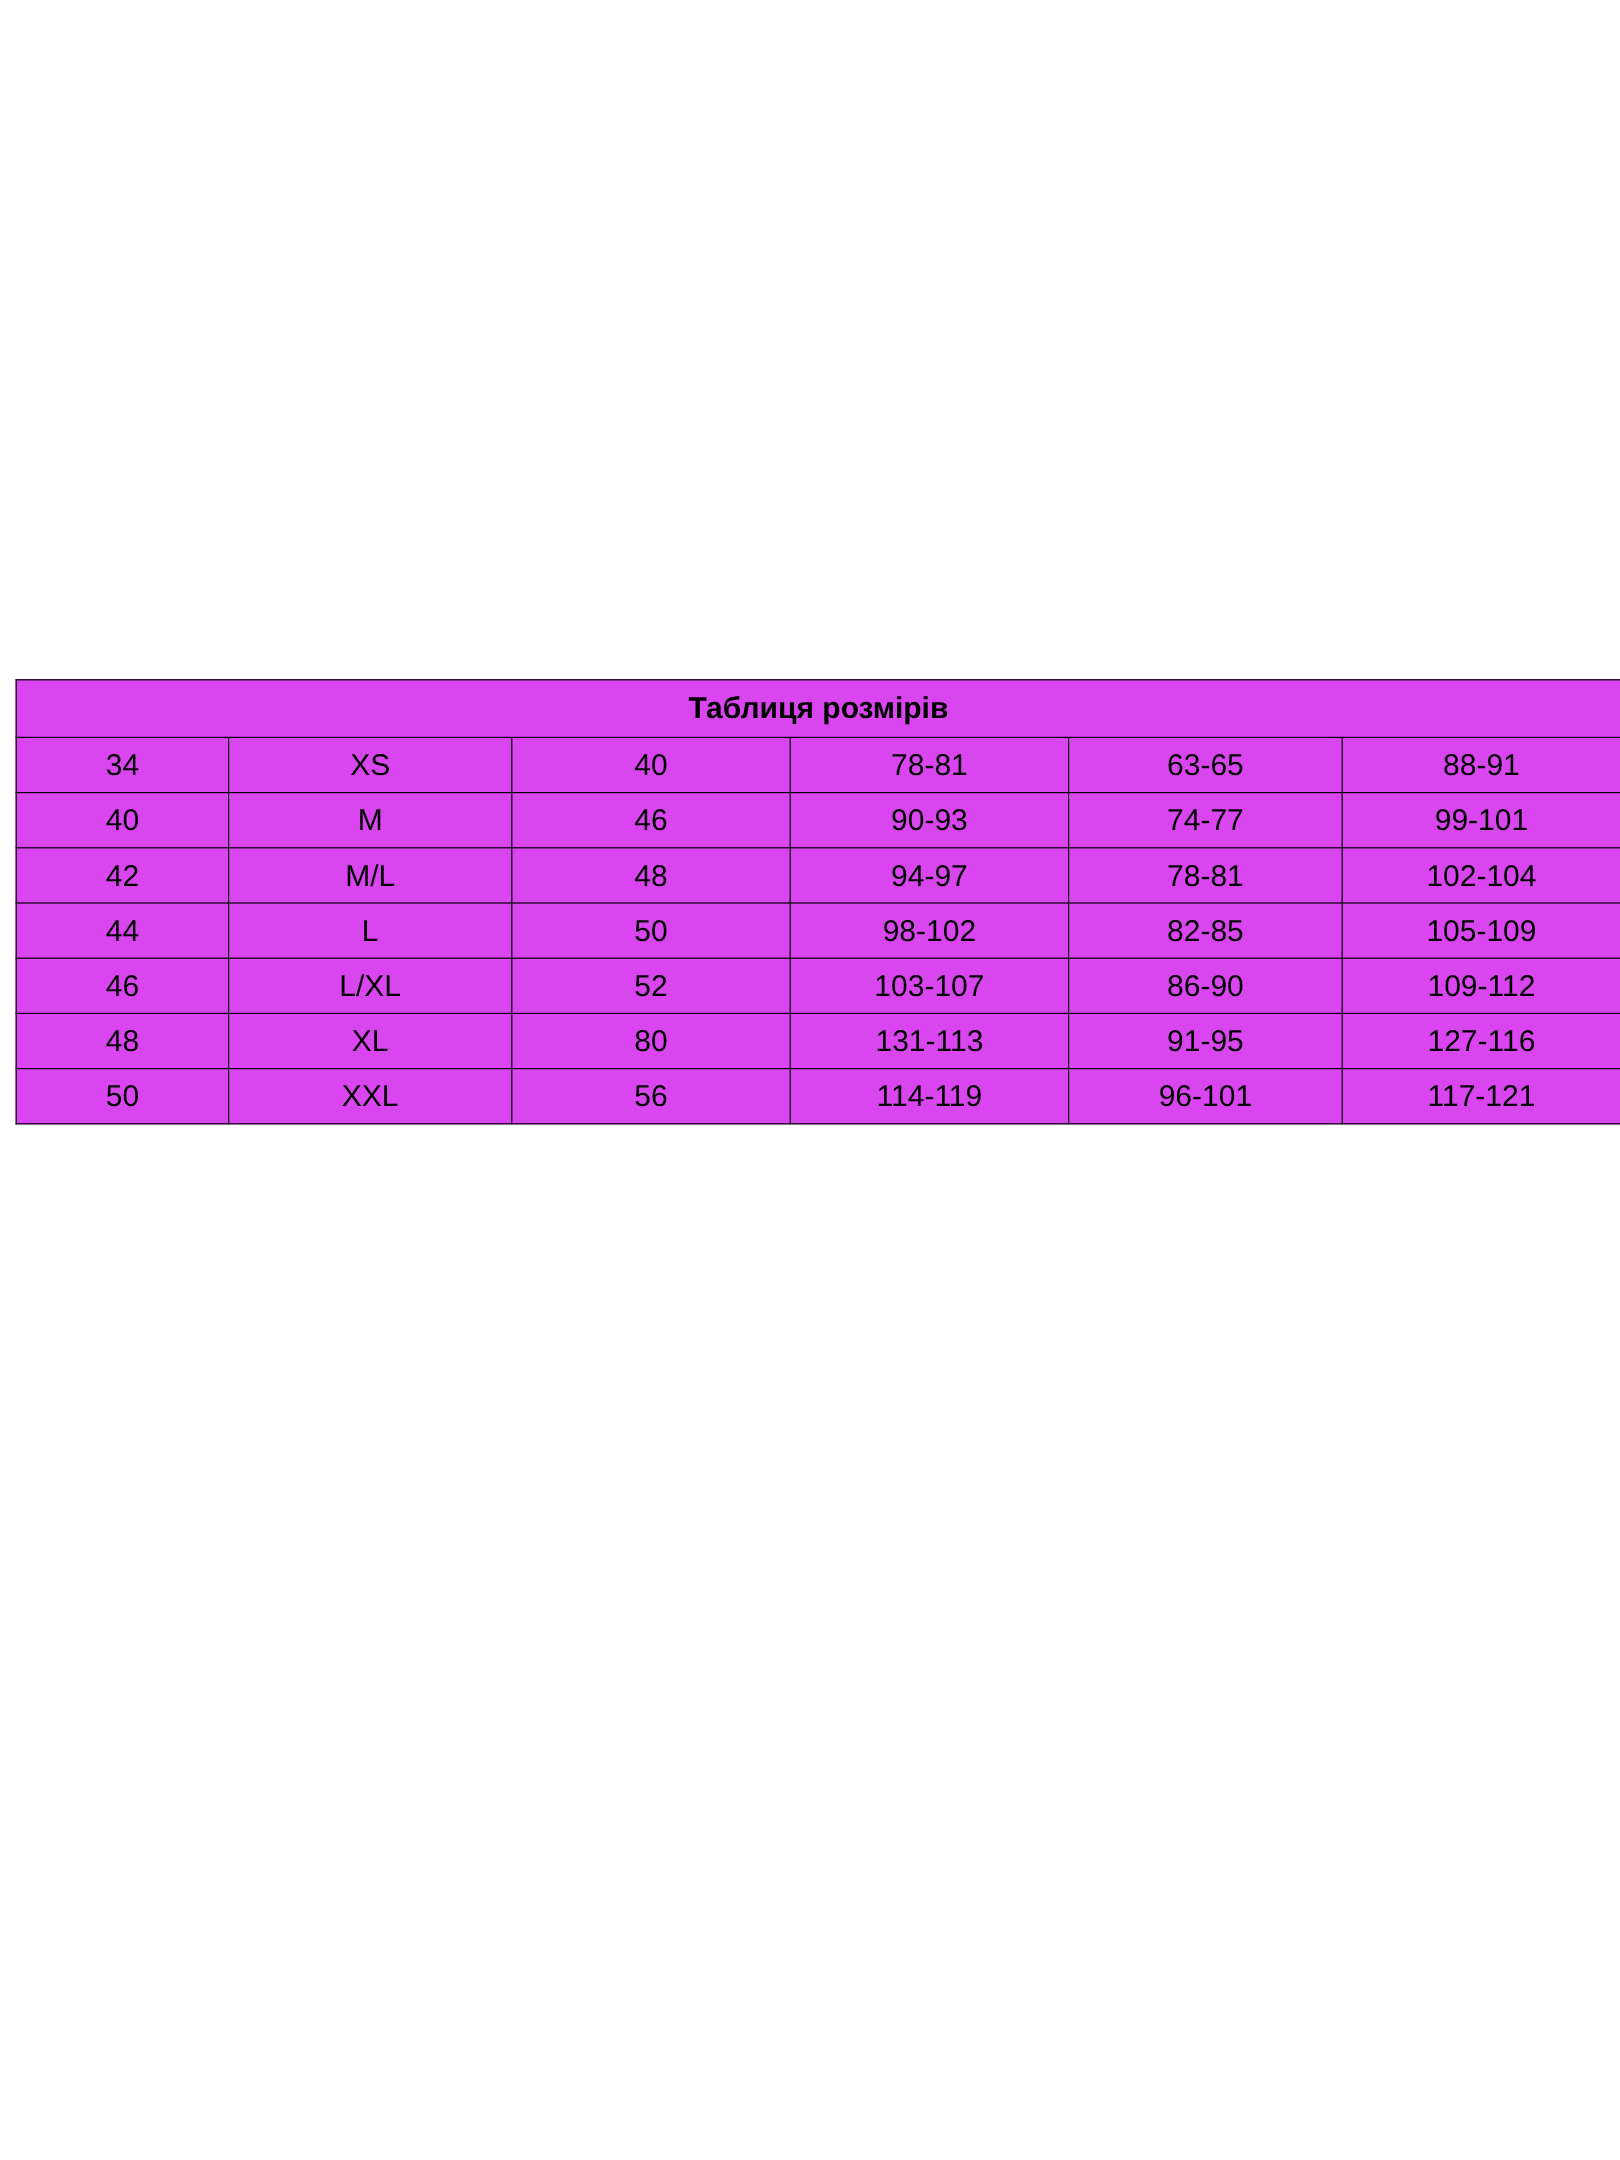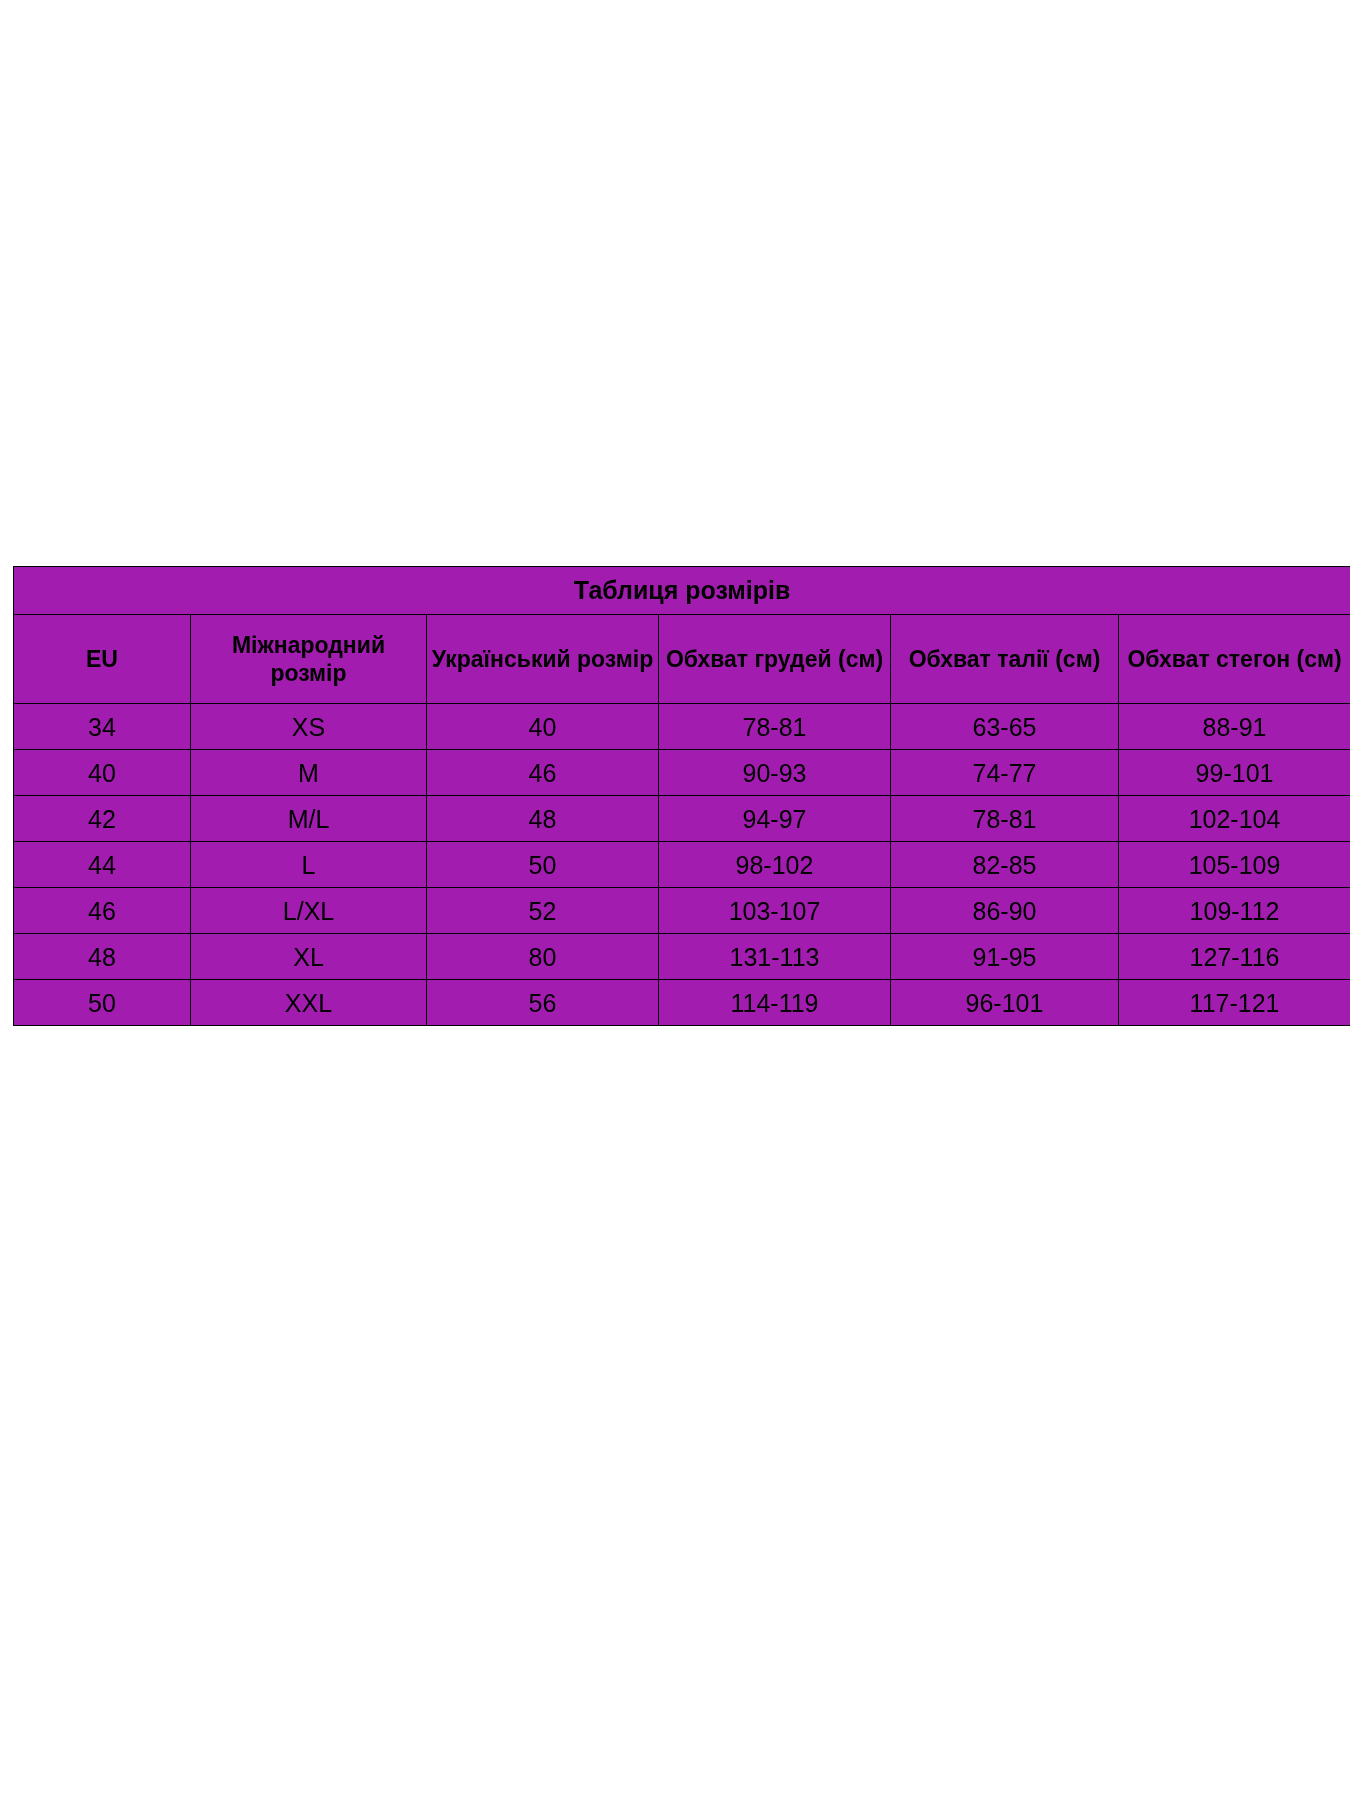--- a/index.html
+++ b/index.html
@@ -29,21 +29,21 @@
     position: absolute;
     left: 13px;
     top: 566px;
     width: 1337px;
   }
 
   table.size-table {
     border-collapse: collapse;
     width: 1337px;
     table-layout: fixed;
-    background: #a21caf;
+    background: #d946ef;
   }
 
   table.size-table td,
   table.size-table th {
     border: 1px solid #000000;
     padding: 0;
     vertical-align: middle;
   }
 
   
@@ -99,28 +99,20 @@
           <col class="c1">
           <col class="c2">
           <col class="c3">
           <col class="c4">
           <col class="c5">
       </colgroup>
       <tbody>
         <tr>
           <td class="title-cell" colspan="6">Таблиця розмірів</td>
         </tr>
-        <tr>
-          <td class="head-cell">EU</td>
-          <td class="head-cell">Міжнародний розмір</td>
-          <td class="head-cell">Український розмір</td>
-          <td class="head-cell">Обхват грудей (см)</td>
-          <td class="head-cell">Обхват талії (см)</td>
-          <td class="head-cell">Обхват стегон (см)</td>
-        </tr>
 
         <tr>
           <td class="body-cell">34</td>
           <td class="body-cell">XS</td>
           <td class="body-cell">40</td>
           <td class="body-cell">78-81</td>
           <td class="body-cell">63-65</td>
           <td class="body-cell">88-91</td>
         </tr>
         <tr>

